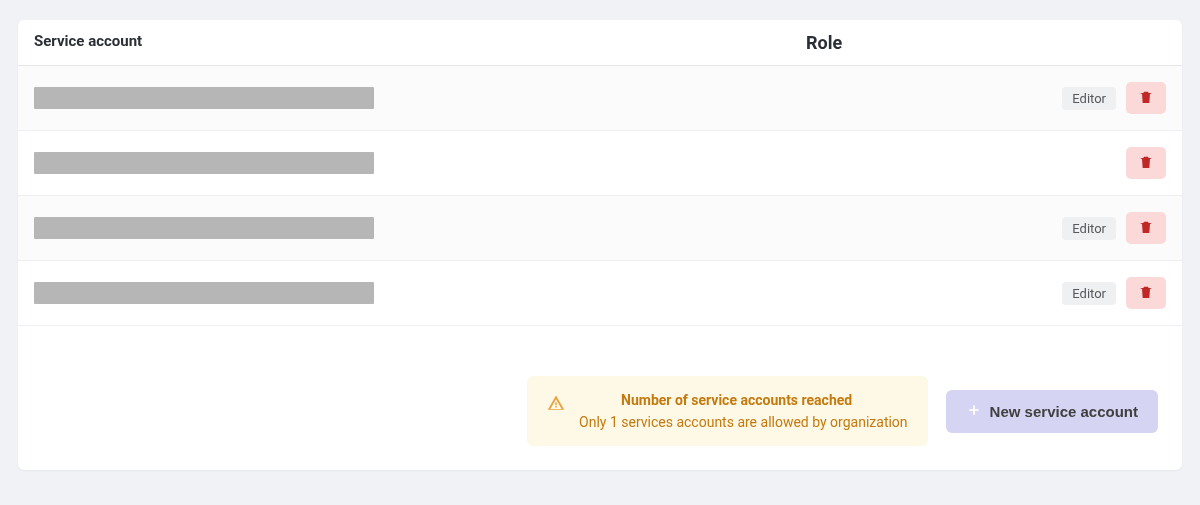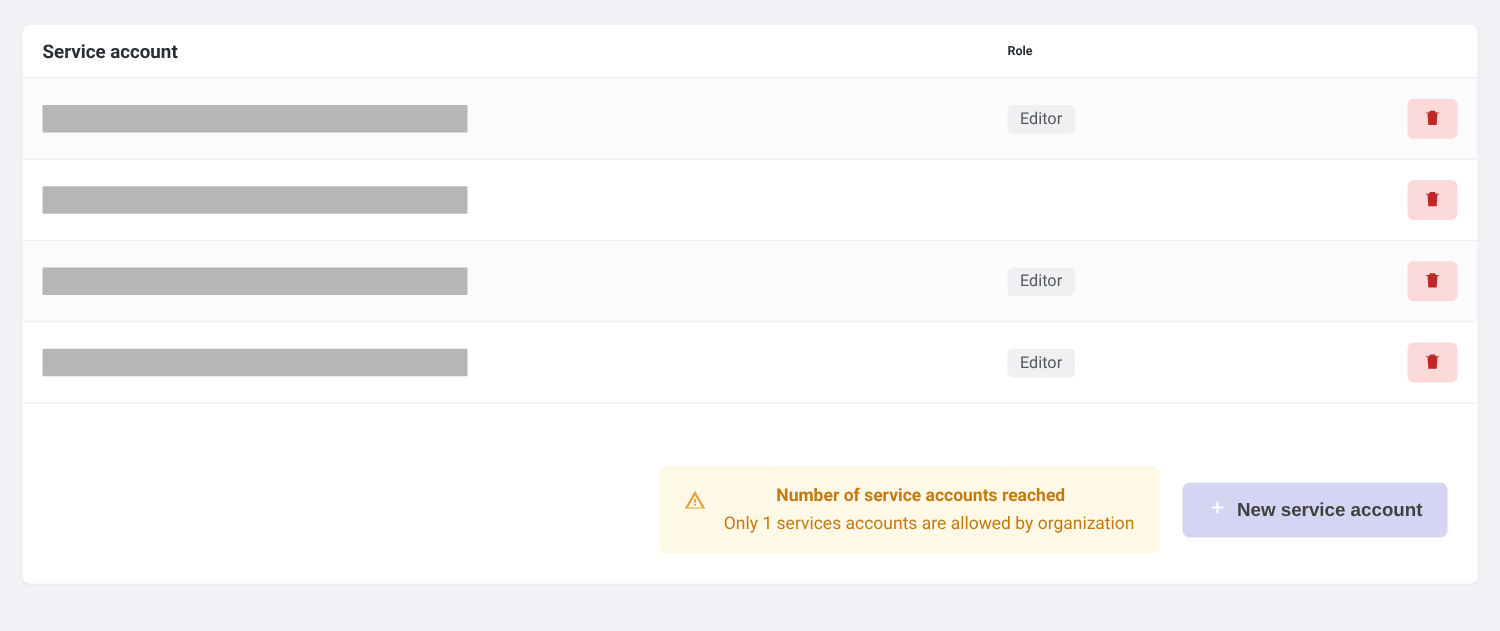--- a/index.html
+++ b/index.html
@@ -13,44 +13,44 @@
       padding: 20px 18px;
     }
     .card {
       background: #ffffff;
       border-radius: 6px;
       box-shadow: 0 1px 2px rgba(0,0,0,0.05);
       overflow: hidden;
     }
     .table-header {
       display: flex;
-      align-items: center;
       padding: 12px 16px;
       border-bottom: 1px solid #e4e6ea;
     }
     .table-header .col-name {
       flex: 1;
       font-weight: 700;
       color: #2a2f35;
       font-size: 15px;
     }
     .table-header .col-role {
       width: 310px;
       font-weight: 700;
       color: #2a2f35;
-      font-size: 10px;
+      font-size: 18px;
     }
     .table-header .col-actions {
       width: 50px;
     }
     .table-row {
       display: flex;
       align-items: center;
       padding: 16px;
       border-bottom: 1px solid #efefef;
+      text-align: right;
     }
     .table-row:nth-child(odd) {
       background: #fbfbfb;
     }
     .table-row:nth-child(even) {
       background: #ffffff;
     }
     .col-name {
       flex: 1;
     }

